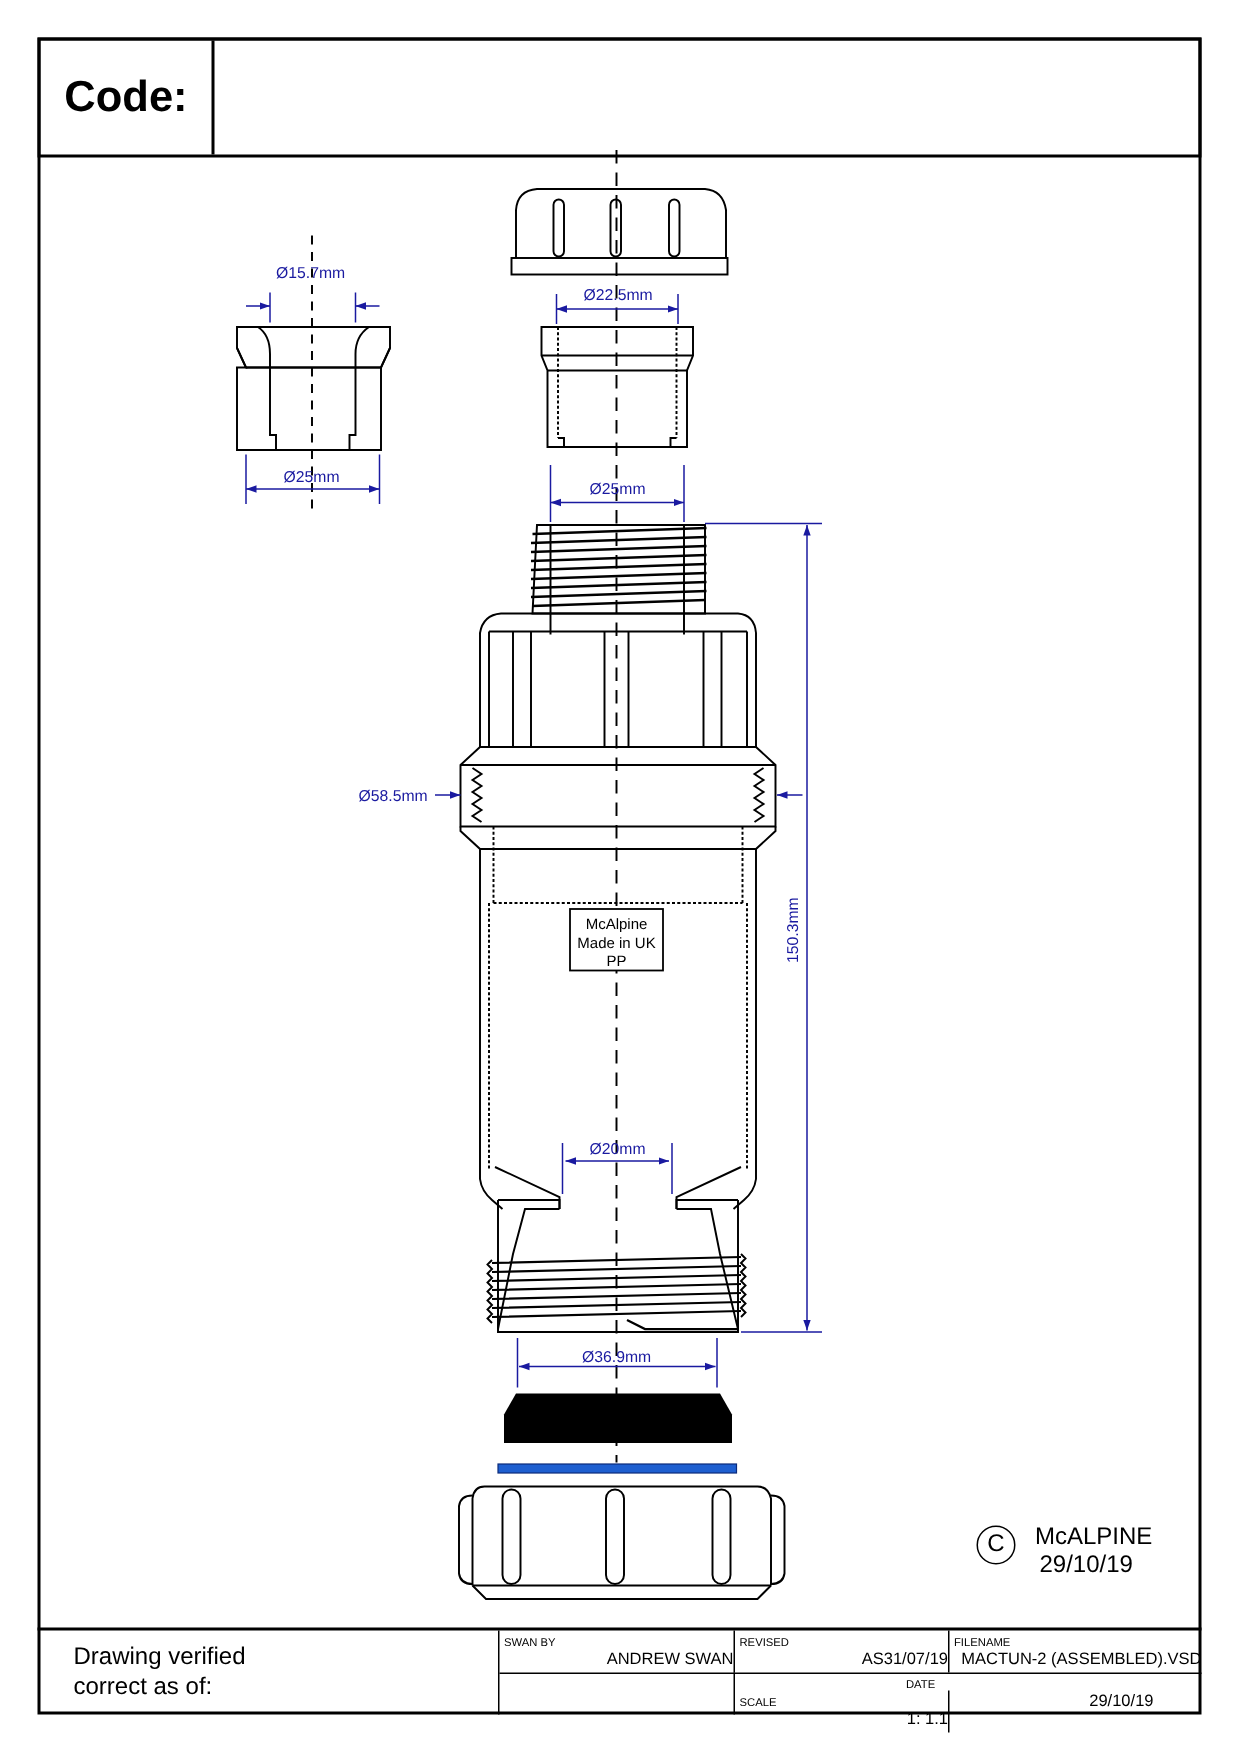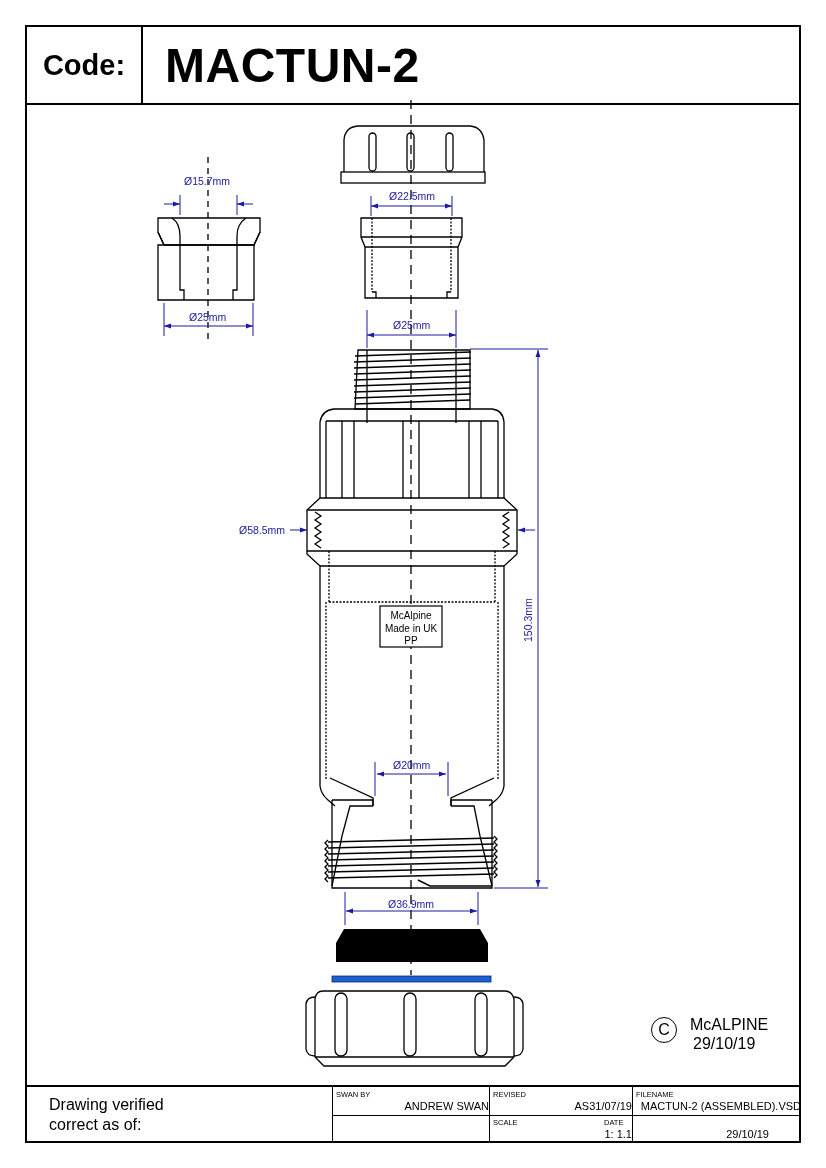--- a/index.html
+++ b/index.html
@@ -21,21 +21,20 @@
   .tb-val { font-size:11px; position:absolute; left:0; right:0; text-align:right; bottom:3px; }
   .hline { position:absolute; border-top:1px solid #000; }
 </style>
 </head>
 <body>
 
 <div class="frame"></div>
 
 <div class="header">
   <div class="code-label">Code:</div>
-  <div class="code-value">MACTUN-2</div>
 </div>
 
 <svg class="drawing" width="826" height="1168" viewBox="0 0 826 1168">
   <defs>
     <marker id="arr" viewBox="0 0 10 10" refX="10" refY="5" markerWidth="7" markerHeight="7" orient="auto-start-reverse">
       <path d="M0,1.5 L10,5 L0,8.5 z" fill="#1a1aa0"></path>
     </marker>
   </defs>
 
   <g stroke="#000" stroke-width="1.3" fill="none">
@@ -191,21 +190,21 @@
   <div class="tb-cell" style="left:308px; top:0; width:157px; height:28px;">
     <span class="tb-cap">SWAN BY</span>
     <span class="tb-val">ANDREW SWAN</span>
   </div>
   <div class="tb-cell" style="left:308px; top:28px; width:157px; height:28px;"></div>
 
   <div class="tb-cell" style="left:465px; top:0; width:143px; height:28px;">
     <span class="tb-cap">REVISED</span>
     <span class="tb-val">AS31/07/19</span>
   </div>
-  <div class="tb-cell" style="left:465px; top:28px; width:143px; height:28px;">
+  <div class="tb-cell" style="left:465px; top:40px; width:143px; height:28px;">
     <span class="tb-cap">SCALE</span>
     <span class="tb-val">1: 1.1</span>
   </div>
 
   <div class="tb-cell" style="left:608px; top:0; width:168px; height:28px; border-right:none;">
     <span class="tb-cap">FILENAME</span>
     <span class="tb-val">MACTUN-2 (ASSEMBLED).VSD</span>
   </div>
   <div class="tb-cell" style="left:576px; top:28px; width:168px; height:28px; border-right:none;">
     <span class="tb-cap">DATE</span>

